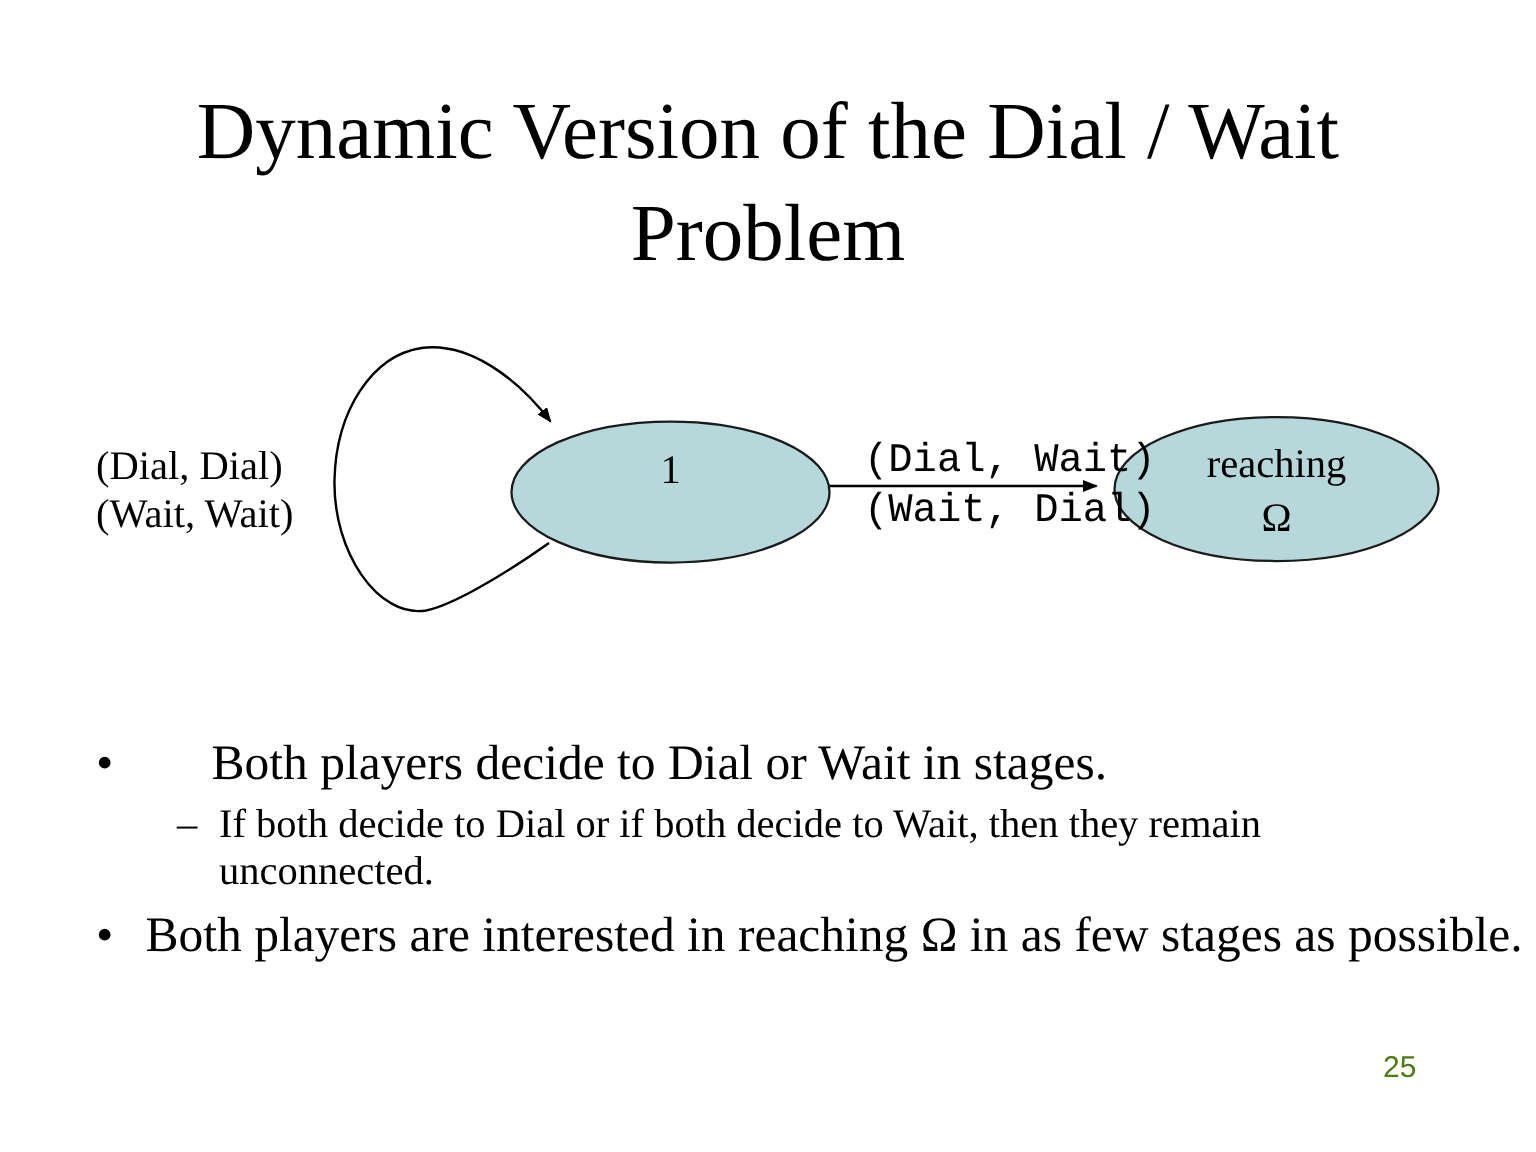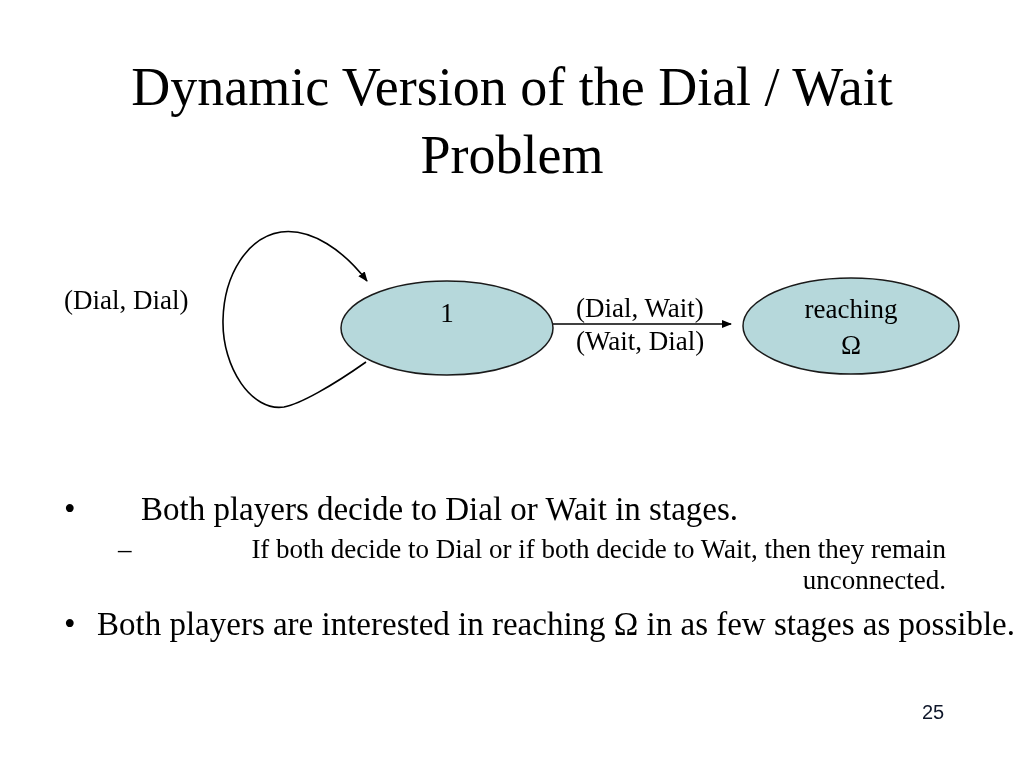--- a/index.html
+++ b/index.html
@@ -13,39 +13,39 @@
     margin:0 auto;
   }
   .title{
     position:absolute;top:26px;left:0;width:1024px;
     text-align:center;
     font-size:54px;line-height:68px;
   }
   .title .inner{display:inline-block;max-width:880px;margin-top:27px;}
   .diagram-svg{position:absolute;left:0;top:210px;}
   .label{position:absolute;font-size:27px;line-height:32px;white-space:nowrap;}
-  .left-label{left:64px;top:284px;}
-  .trans-label{left:576px;top:292px;line-height:33px;}
+  .left-label{left:64px;top:294px;}
+  .trans-label{left:576px;top:292px;line-height:33px;font-family:Liberation Mono, monospace;}
   .node-label{position:absolute;width:220px;text-align:center;font-size:27px;line-height:36px;}
   .node1-label{left:337px;top:295px;}
   .node2-label{left:741px;top:291px;}
   .bullet-row{position:absolute;display:flex;align-items:flex-start;}
   .b1{left:64px;top:489px;font-size:33px;line-height:40px;}
   .sub{left:118px;top:534px;font-size:27px;line-height:31px;}
   .b2{left:64px;top:607px;font-size:33px;line-height:35px;}
   .glyph{flex:0 0 auto;display:inline-block;}
   .b1 .glyph,.b2 .glyph{width:33px;}
   .sub .glyph{width:28px;}
   .b1 .btext{max-width:940px;margin-left:44px;}
-  .sub .btext{max-width:800px;text-align:right;}
+  .sub .btext{max-width:800px;}
   .b2 .btext{max-width:940px;}
   .page-number{
     position:absolute;left:922px;top:701px;
     font-family:"Liberation Sans","DejaVu Sans",sans-serif;
-    font-size:20px;color:#0f172a;
+    font-size:20px;color:#4d7c0f;
   }
 </style>
 </head>
 <body>
 
 <div class="slide">
 
   <div class="title">
     <span class="inner">Dynamic Version of the Dial / Wait Problem</span>
   </div>
@@ -65,20 +65,21 @@
 
     <line x1="552" y1="114" x2="731" y2="114" stroke="#000" stroke-width="1.6" marker-end="url(#arrow)"></line>
 
     <ellipse cx="447" cy="118" rx="106" ry="47" stroke-width="1.5" stroke="#1a1a1a" fill="#b6d8db"></ellipse>
 
     <ellipse cx="851" cy="116" rx="108" ry="48" stroke-width="1.5" stroke="#1a1a1a" fill="#b6d8db"></ellipse>
   </svg>
 
   <div class="label left-label">
     <div>(Dial, Dial)</div>
+    <div>(Wait, Wait)</div>
   </div>
 
   <div class="label trans-label">
     <div>(Dial, Wait)</div>
     <div>(Wait, Dial)</div>
   </div>
 
   <div class="node-label node1-label">
     <div>1</div>
   </div>

